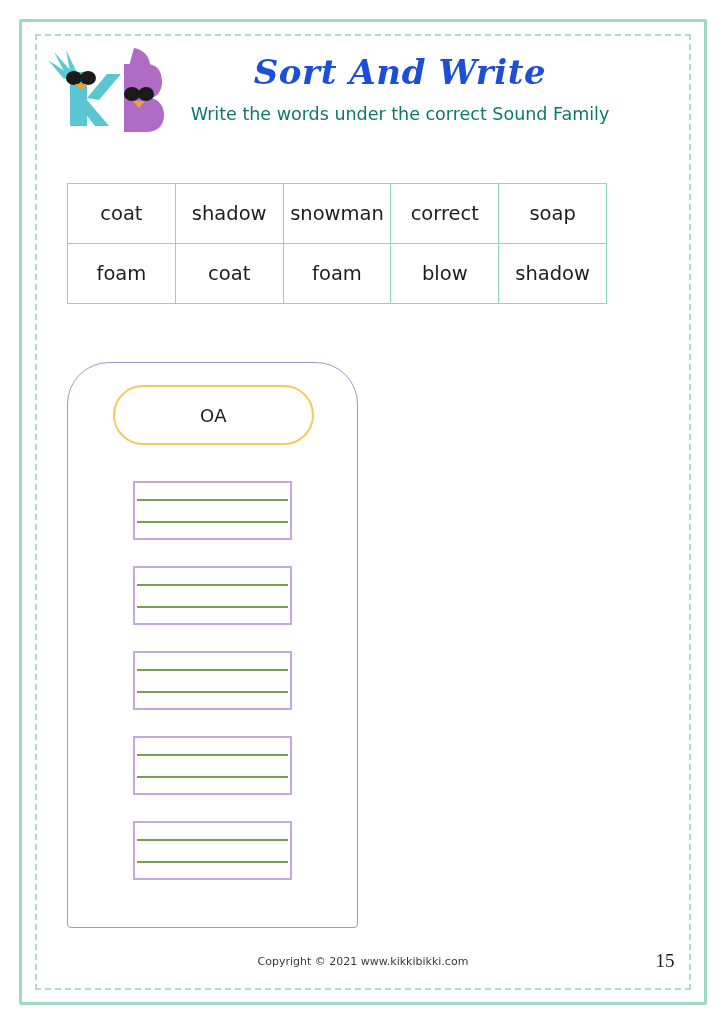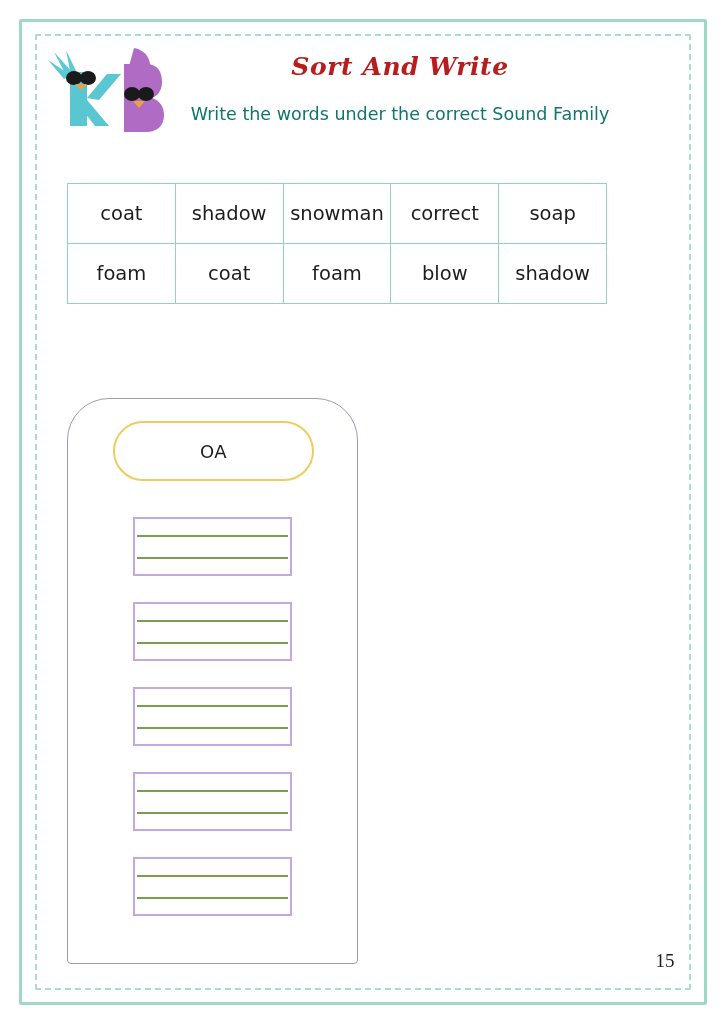--- a/index.html
+++ b/index.html
@@ -52,22 +52,22 @@
 
   
   #title {
     position: absolute;
     left: 170px; top: 52px;
     width: 460px;
     text-align: center;
     font-family: "DejaVu Serif", serif;
     font-style: italic;
     font-weight: bold;
-    font-size: 25px;
-    color: #b91c1c;
+    font-size: 34px;
+    color: #1d4ed8;
     letter-spacing: 0.6px;
     white-space: nowrap;
   }
   #subtitle {
     position: absolute;
     left: 150px; top: 104px;
     width: 500px;
     text-align: center;
     font-family: "DejaVu Sans", sans-serif;
     font-size: 17.5px;
@@ -97,21 +97,20 @@
   
   .sort-column {
     position: absolute;
     top: 362px;
     width: 291px;
     height: 566px;
     border: 1.6px solid #9b9bc4;
     border-radius: 42px 42px 4px 4px;
     box-sizing: border-box;
     background: #ffffff;
-    margin-top: 36px;
   }
   #column-oa { left: 67px; }
   #column-ow { left: 367px; }
 
   .category-pill {
     position: absolute;
     left: 45px;
     top: 22px;
     width: 201px;
     height: 60px;
@@ -250,15 +249,16 @@
       <div class="write-line">
           <div class="mid-band"></div>
         </div>
       <div class="write-line">
           <div class="mid-band"></div>
         </div>
     </div>
   </div>
 
 
+  <div id="copyright">Copyright © 2021 www.kikkibikki.com</div>
   <div id="page-number">15</div>
 
 </div>
 
 </body></html>

